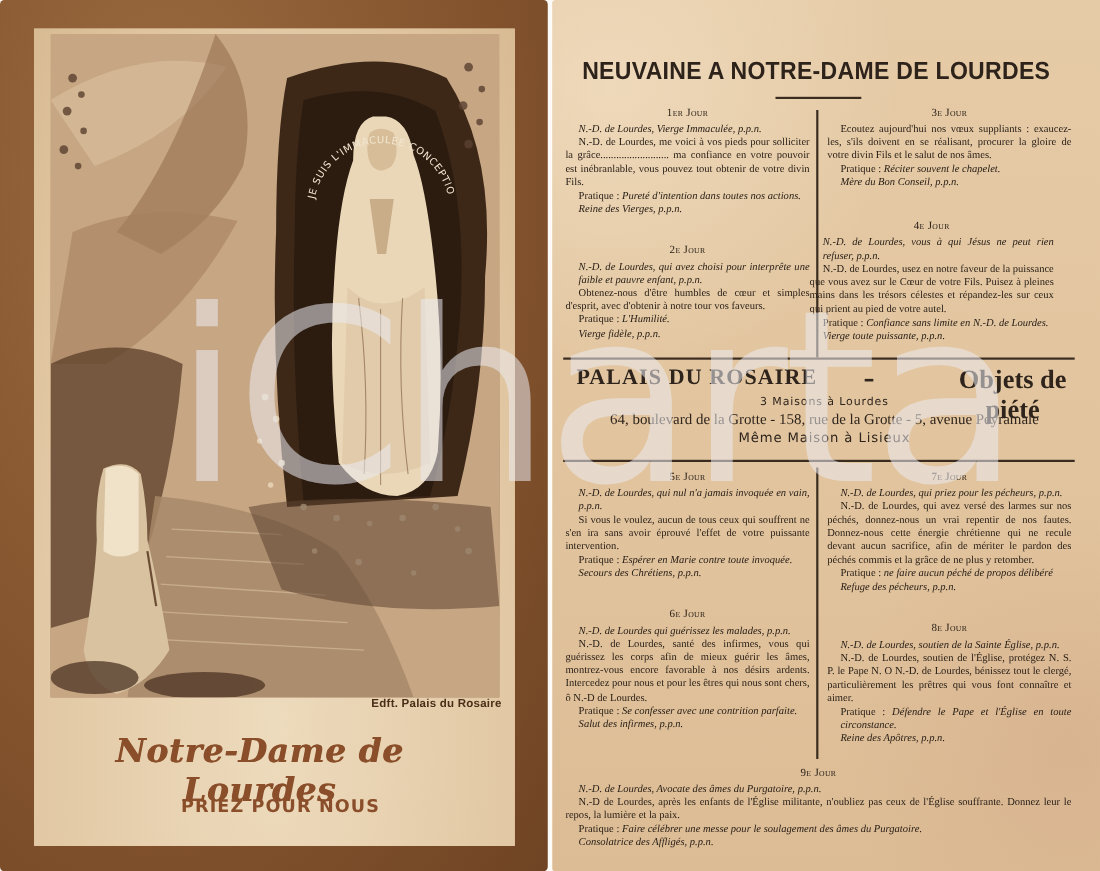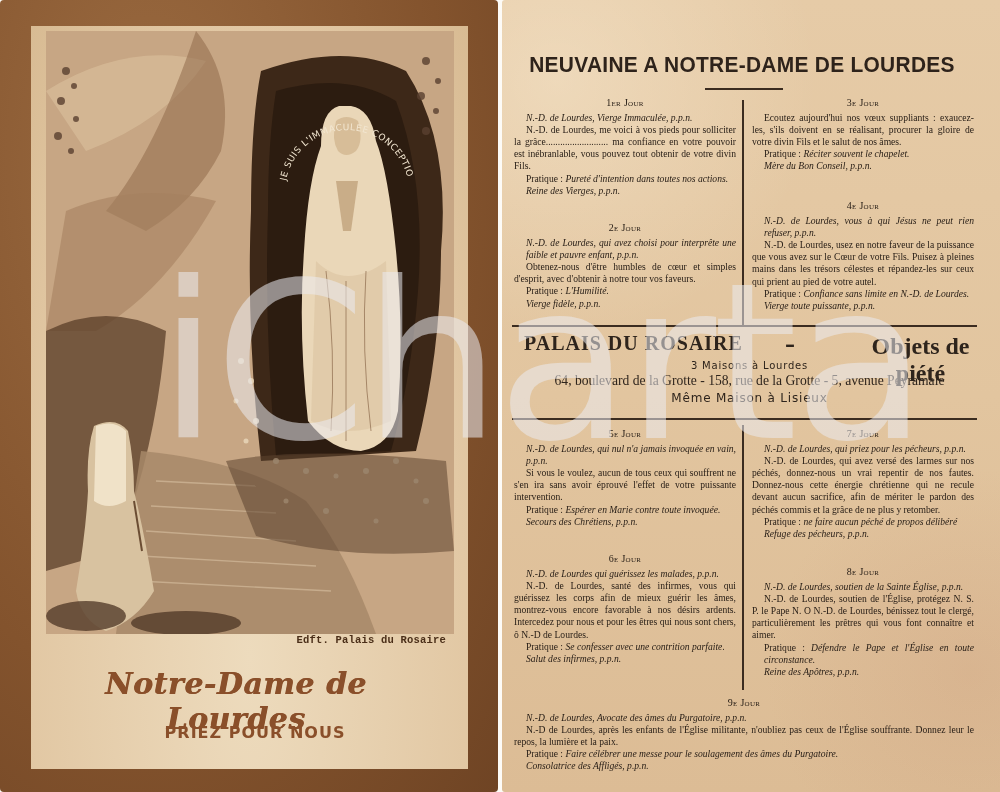--- a/index.html
+++ b/index.html
@@ -21,22 +21,22 @@
   .engraving {
     position: absolute; left: 15px; top: 5px; width: 408px; height: 603px;
     overflow: hidden;
     background: linear-gradient(180deg, #c9ab86 0%, #b48e68 35%, #8e6a4a 65%, #a07e5e 100%);
   }
   .engraving svg { position: absolute; left: 0; top: 0; width: 408px; height: 603px; }
   .halo-text {
     position: absolute; left: 0; top: 0; width: 408px; height: 603px; pointer-events: none;
   }
   .credit {
-    position: absolute; right: 22px; top: 608px;
-    font-family: Liberation Mono, monospace; font-weight: bold; font-size: 10.5px;
+    position: absolute; right: 12px; top: 608px;
+    font-family: Liberation Sans, sans-serif; font-weight: bold; font-size: 10.5px;
     color: #4a2e18; letter-spacing: 0.2px;
   }
   .front-title {
     position: absolute; left: 0; top: 640px; width: 410px; text-align: center;
     font-family: "DejaVu Serif", serif; font-weight: bold; font-size: 30px;
     color: #8a4f2a; letter-spacing: 0.5px; font-style: italic;
     text-shadow: 0.5px 0 0 #8a4f2a;
   }
   .front-sub {
     position: absolute; left: 0; top: 697px; width: 400px; text-align: center;
@@ -219,21 +219,21 @@
     <div class="tit">Vierge fidèle, p.p.n.</div>
   </div>
 
   <div class="day" style="left:250px; top:97px; width:222px;">
     <div class="head">3e Jour</div>
     <div class="body">Ecoutez aujourd'hui nos vœux suppliants : exaucez-les, s'ils doivent en se réalisant, procurer la gloire de votre divin Fils et le salut de nos âmes.</div>
     <div class="prat"><span>Pratique :</span> <i>Réciter souvent le chapelet.</i></div>
     <div class="tit">Mère du Bon Conseil, p.p.n.</div>
   </div>
 
-  <div class="day" style="left:250px; top:200px; width:222px;">
+  <div class="day" style="left:234px; top:200px; width:222px;">
     <div class="head">4e Jour</div>
     <div class="inv">N.-D. de Lourdes, vous à qui Jésus ne peut rien refuser, p.p.n.</div>
     <div class="body">N.-D. de Lourdes, usez en notre faveur de la puissance que vous avez sur le Cœur de votre Fils. Puisez à pleines mains dans les trésors célestes et répandez-les sur ceux qui prient au pied de votre autel.</div>
     <div class="prat"><span>Pratique :</span> <i>Confiance sans limite en N.-D. de Lourdes.</i></div>
     <div class="tit">Vierge toute puissante, p.p.n.</div>
   </div>
 
   <div class="ad">
     <div class="ad-line1">
       <span class="ad-name">PALAIS DU ROSAIRE</span>

